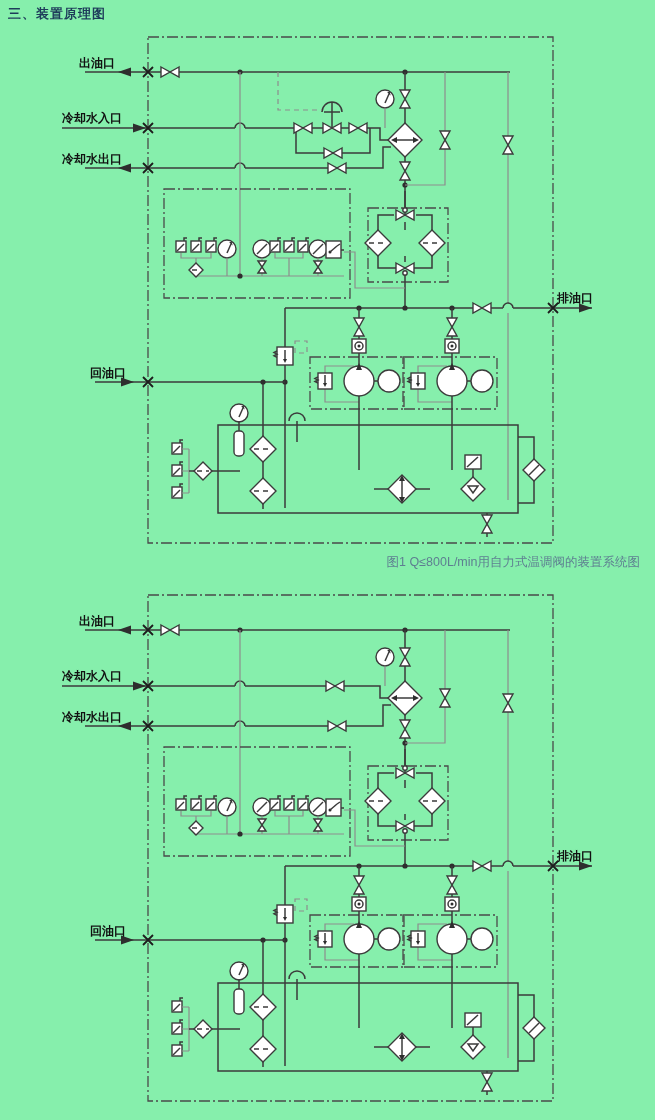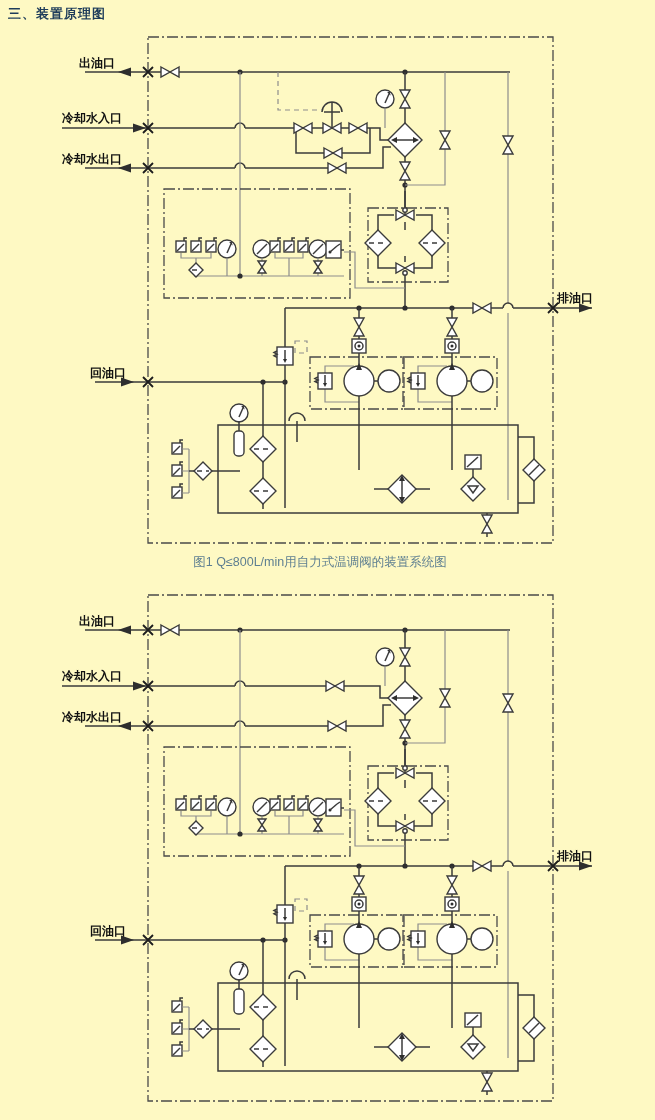--- a/index.html
+++ b/index.html
@@ -1,23 +1,23 @@
 <!DOCTYPE html>
 <html><head>
 <meta charset="utf-8">
 <style>
   html,body{margin:0;padding:0;background:#fff;}
-  #page{position:relative;width:655px;height:1120px;background:#fef9c3;overflow:hidden;
+  #page{position:relative;width:655px;height:1120px;background:#86efac;overflow:hidden;
         font-family:"Liberation Sans",sans-serif;}
   #page-title{position:absolute;left:8px;top:5px;font-size:13px;font-weight:bold;
         color:#1e3c5a;letter-spacing:1px;}
   .diag{position:absolute;left:0;}
   #diagram1{top:28px;}
   #diagram2{top:586px;}
-  #fig1-caption{position:absolute;top:554px;left:0;width:640px;text-align:center;
+  #fig1-caption{position:absolute;top:554px;left:0;width:640px;text-align:right;
         font-size:12.5px;color:#5e7f91;}
   
   .s1{stroke:#3b3b3b;stroke-width:1.5;fill:none;}
   .s2{stroke:#8d8d8d;stroke-width:1.2;fill:none;}
   .ch{stroke:#4a4a4a;stroke-width:1.3;fill:none;stroke-dasharray:11 3 2 3;}
   .wf{fill:#fff;stroke:#3b3b3b;stroke-width:1.4;}
   .df{stroke-dasharray:5 4;}
   .xs{stroke:#1d1d1d;stroke-width:1.8;fill:none;}
   .fd{fill:#2e2e2e;stroke:none;}
   text.port{font-family:"Liberation Sans",sans-serif;font-size:12px;font-weight:bold;fill:#111;}

